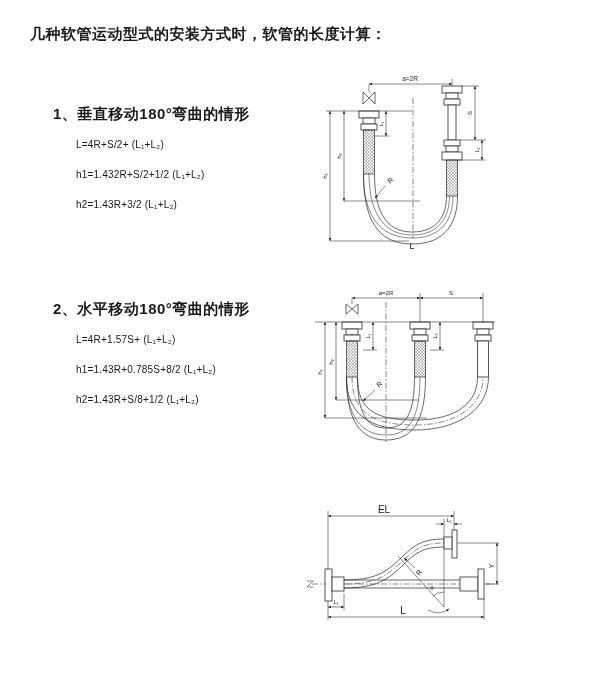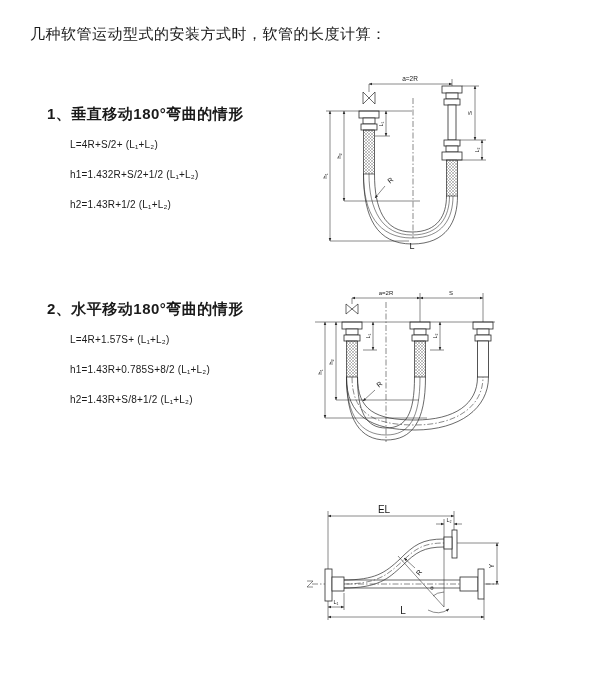--- a/index.html
+++ b/index.html
@@ -1,40 +1,40 @@
 <!DOCTYPE html>
 <html><head>
 <meta charset="utf-8">
 <style>
   html,body{margin:0;padding:0;background:#fff;}
   .page{position:relative;width:600px;height:675px;background:#ffffff;overflow:hidden;
         font-family:"Liberation Sans","DejaVu Sans",sans-serif;color:#1a1a1a;}
-  .doc-title{position:absolute;left:30px;top:25px;font-size:15px;font-weight:normal;letter-spacing:0.5px;}
-  .section{position:absolute;left:47px;}
+  .doc-title{position:absolute;left:30px;top:25px;font-size:15px;font-weight:bold;letter-spacing:0.5px;}
+  .section{position:absolute;left:53px;}
   .sec-head{font-size:15px;font-weight:bold;letter-spacing:0.5px;margin:0 0 13px 0;}
   .formula{font-size:10px;font-weight:normal;margin:0 0 14px 23px;line-height:16px;letter-spacing:0.2px;}
   .diag{position:absolute;}
   svg text{font-family:"Liberation Sans","DejaVu Sans",sans-serif;fill:#1a1a1a;}
   svg .ln{stroke:#2a2a2a;stroke-width:0.7;fill:none;}
   svg .thin{stroke:#2a2a2a;stroke-width:0.55;fill:none;}
   svg .cl{stroke:#2a2a2a;stroke-width:0.55;fill:none;stroke-dasharray:6 2 1.5 2;}
   svg .part{stroke:#2a2a2a;stroke-width:0.8;fill:#fff;}
 </style>
 </head>
 <body>
 
 <div class="page">
 
   <div class="doc-title">几种软管运动型式的安装方式时，软管的长度计算：</div>
 
   <div class="section" style="top:105px;">
     <div class="sec-head">1、垂直移动180°弯曲的情形</div>
     <div class="formula">L=4R+S/2+ (L₁+L₂)</div>
     <div class="formula">h1=1.432R+S/2+1/2 (L₁+L₂)</div>
-    <div class="formula">h2=1.43R+1/2 (L₁+L₂)</div>
+    <div class="formula">h2=1.43R+3/2 (L₁+L₂)</div>
   </div>
 
   <svg class="diag" style="left:312px;top:68px;" width="185" height="184" viewBox="0 0 185 184">
     <defs>
       <marker id="ar1" viewBox="0 0 6 6" refX="5.6" refY="3" markerWidth="6" markerHeight="6" orient="auto-start-reverse">
         <path d="M0,0.7 L6,3 L0,5.3 Z" fill="#2a2a2a"></path>
       </marker>
       <pattern id="br1" patternUnits="userSpaceOnUse" width="3" height="3">
         <path d="M0,0 L3,3 M3,0 L0,3" stroke="#666" stroke-width="0.4"></path>
       </pattern>

